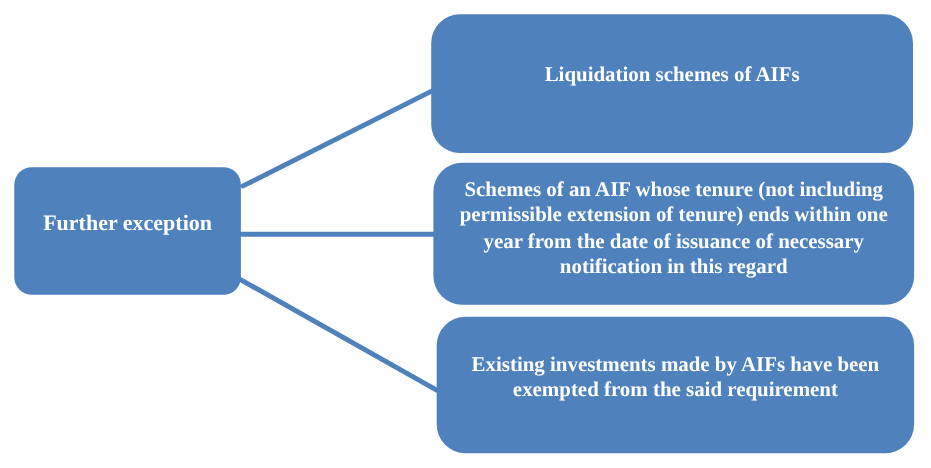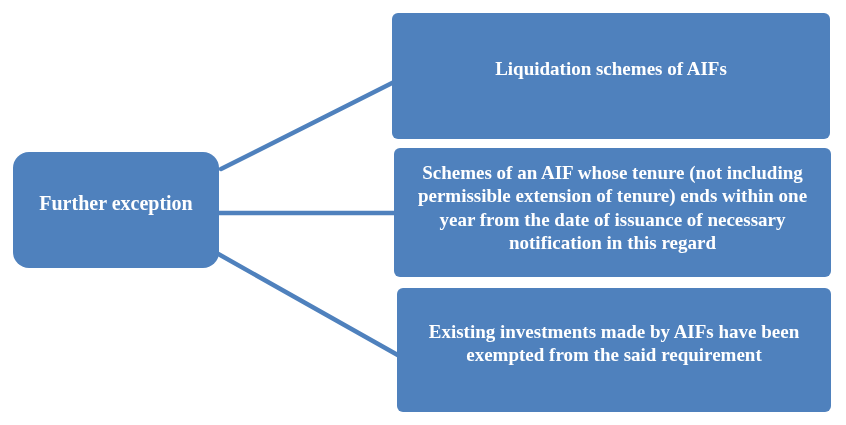--- a/index.html
+++ b/index.html
@@ -23,21 +23,21 @@
     width: 846px; height: 425px;
   }
   .connectors line {
     stroke-width: 4.5;
     stroke-linecap: round;
   }
   .box {
     position: absolute;
     background: var(--box-fill);
     color: var(--text-color);
-    border-radius: 6px;
+    border-radius: 26px;
     display: flex;
     align-items: center;
     justify-content: center;
     text-align: center;
     font-weight: bold;
     padding: 6px 12px 20px 12px; 
   }
   .box .label { display: block; width: 100%; }
   .root-box {
     left: 13px; top: 152px;

